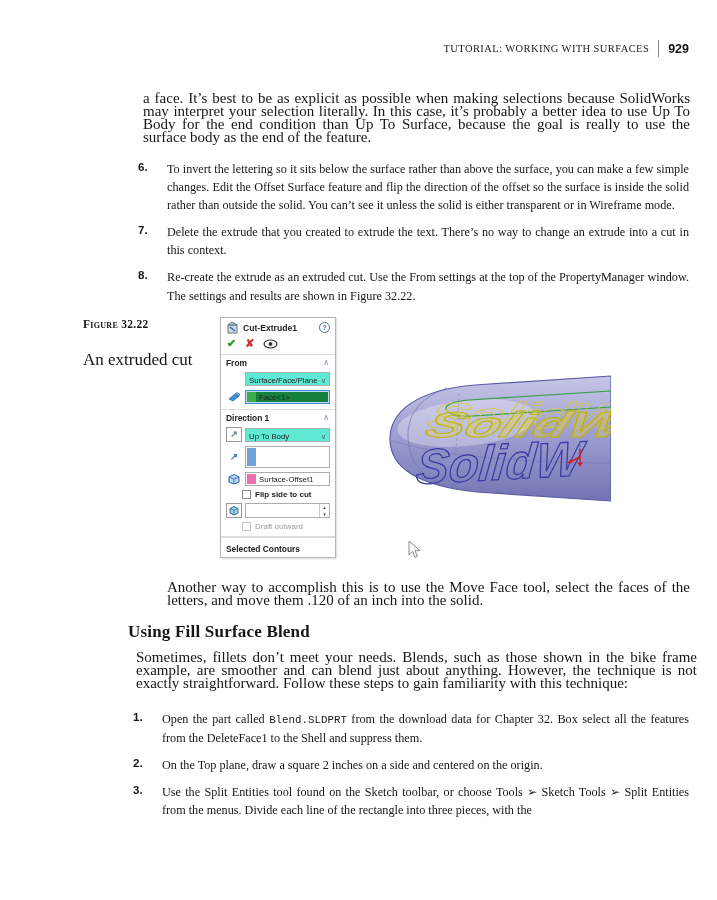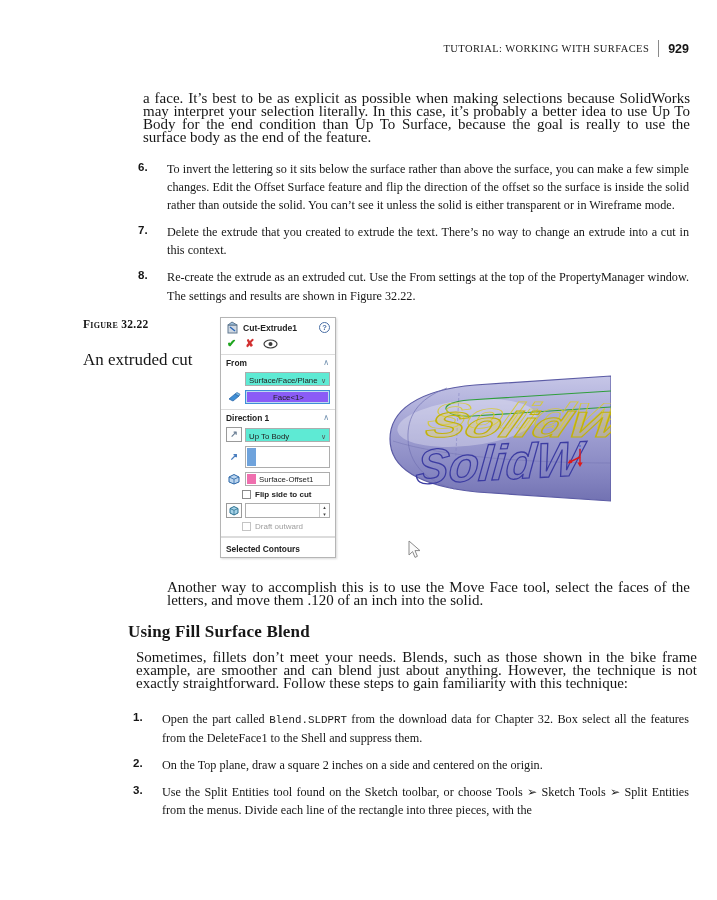--- a/index.html
+++ b/index.html
@@ -54,21 +54,21 @@
   .pm-sec-head { display:flex; align-items:center; padding:3px 6px 2px 5px; }
   .pm-sec-label { font-weight:bold; font-size:8.4px; flex:1; }
   .chev { color:#6f8fae; font-size:8px; line-height:1; }
   .pm-row { display:flex; align-items:center; gap:3px; padding:2px 5px; }
   .spacer16 { width:16px; flex:none; }
   .pm-dropdown { flex:1; height:14px; background:#5eead4; border:1px solid #adadad; display:flex;
                  align-items:flex-end; padding:0 3px; gap:3px; }
   .pm-dropdown .dd-text { flex:1; font-size:7.8px; }
   .dd-arrow { color:#555; font-size:7px; }
   .pm-field { flex:1; height:14px; border:1px solid #adadad; background:#fff; display:flex; align-items:center; overflow:hidden; }
-  .pm-field.selected { background:#8b5cf6; border:1px solid #3f8fd6; box-shadow:0 0 0 1px #bcd9f2 inset;flex-direction:column; }
+  .pm-field.selected { background:#15803d; border:1px solid #3f8fd6; box-shadow:0 0 0 1px #bcd9f2 inset; }
   .pm-field.tall { height:22px; align-items:stretch; }
   .swatch { width:9px; align-self:stretch; margin:1px; flex:none; }
   .sw-green { background:#3fae4a; }
   .sw-pink { background:#ef6fae; }
   .sw-blue { background:#6fa3dc; }
   .field-text { font-size:7.8px; padding-left:2px; }
   .icon-btn { width:16px; height:15px; flex:none; border:1px solid #9a9a9a; background:#fdfdfd;
               display:flex; align-items:center; justify-content:center; }
   .icon-plain { width:16px; flex:none; display:flex; align-items:center; justify-content:center; }
   .arrow-ne { color:#4a7ebf; font-size:10px; font-weight:bold; line-height:1; }

